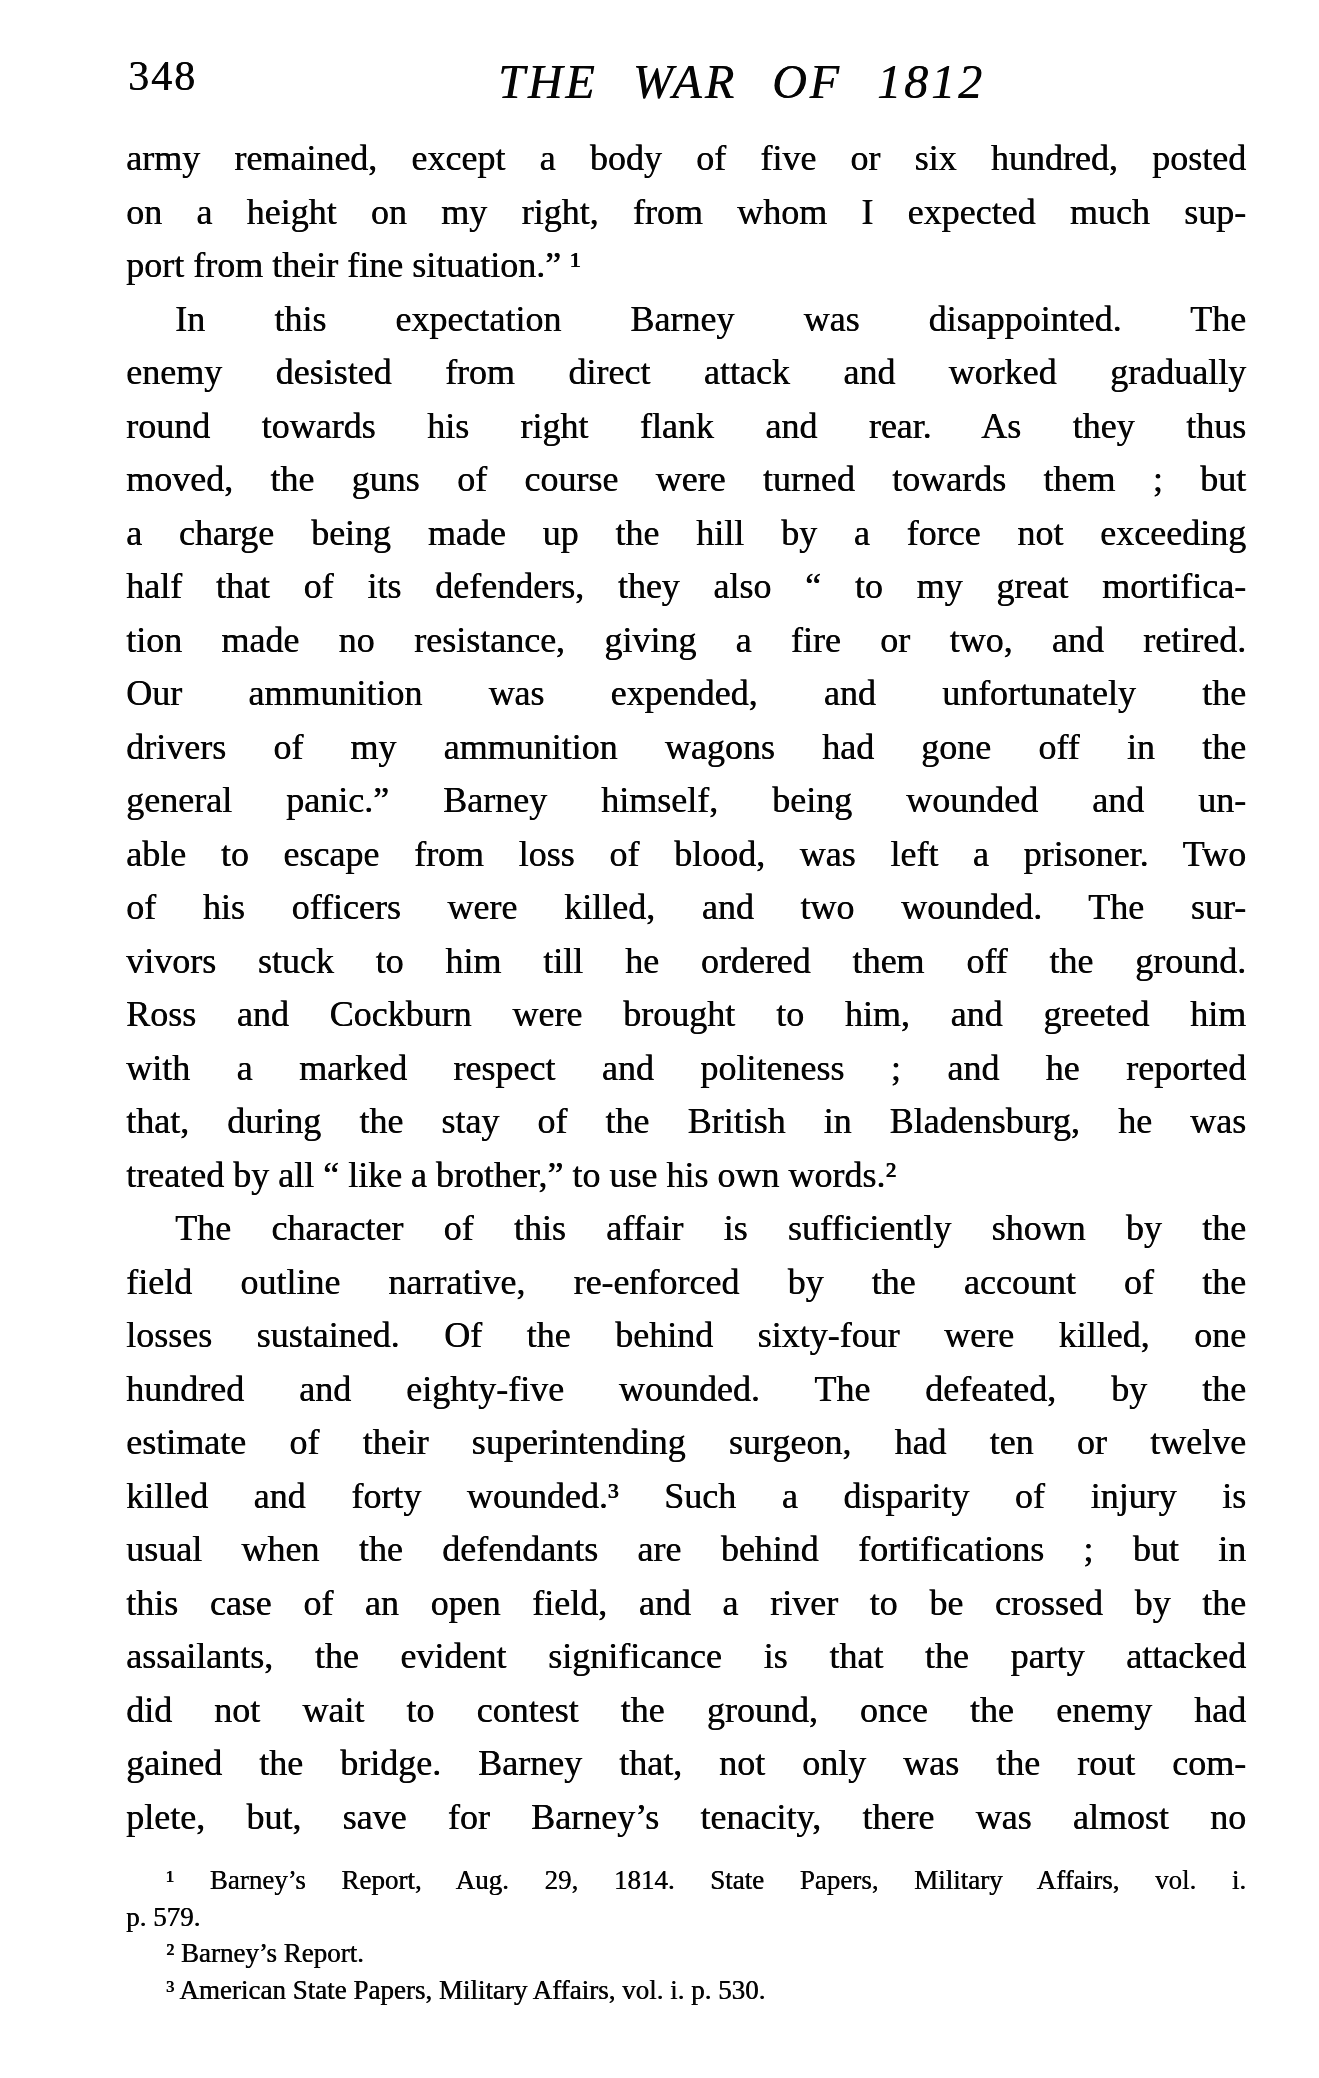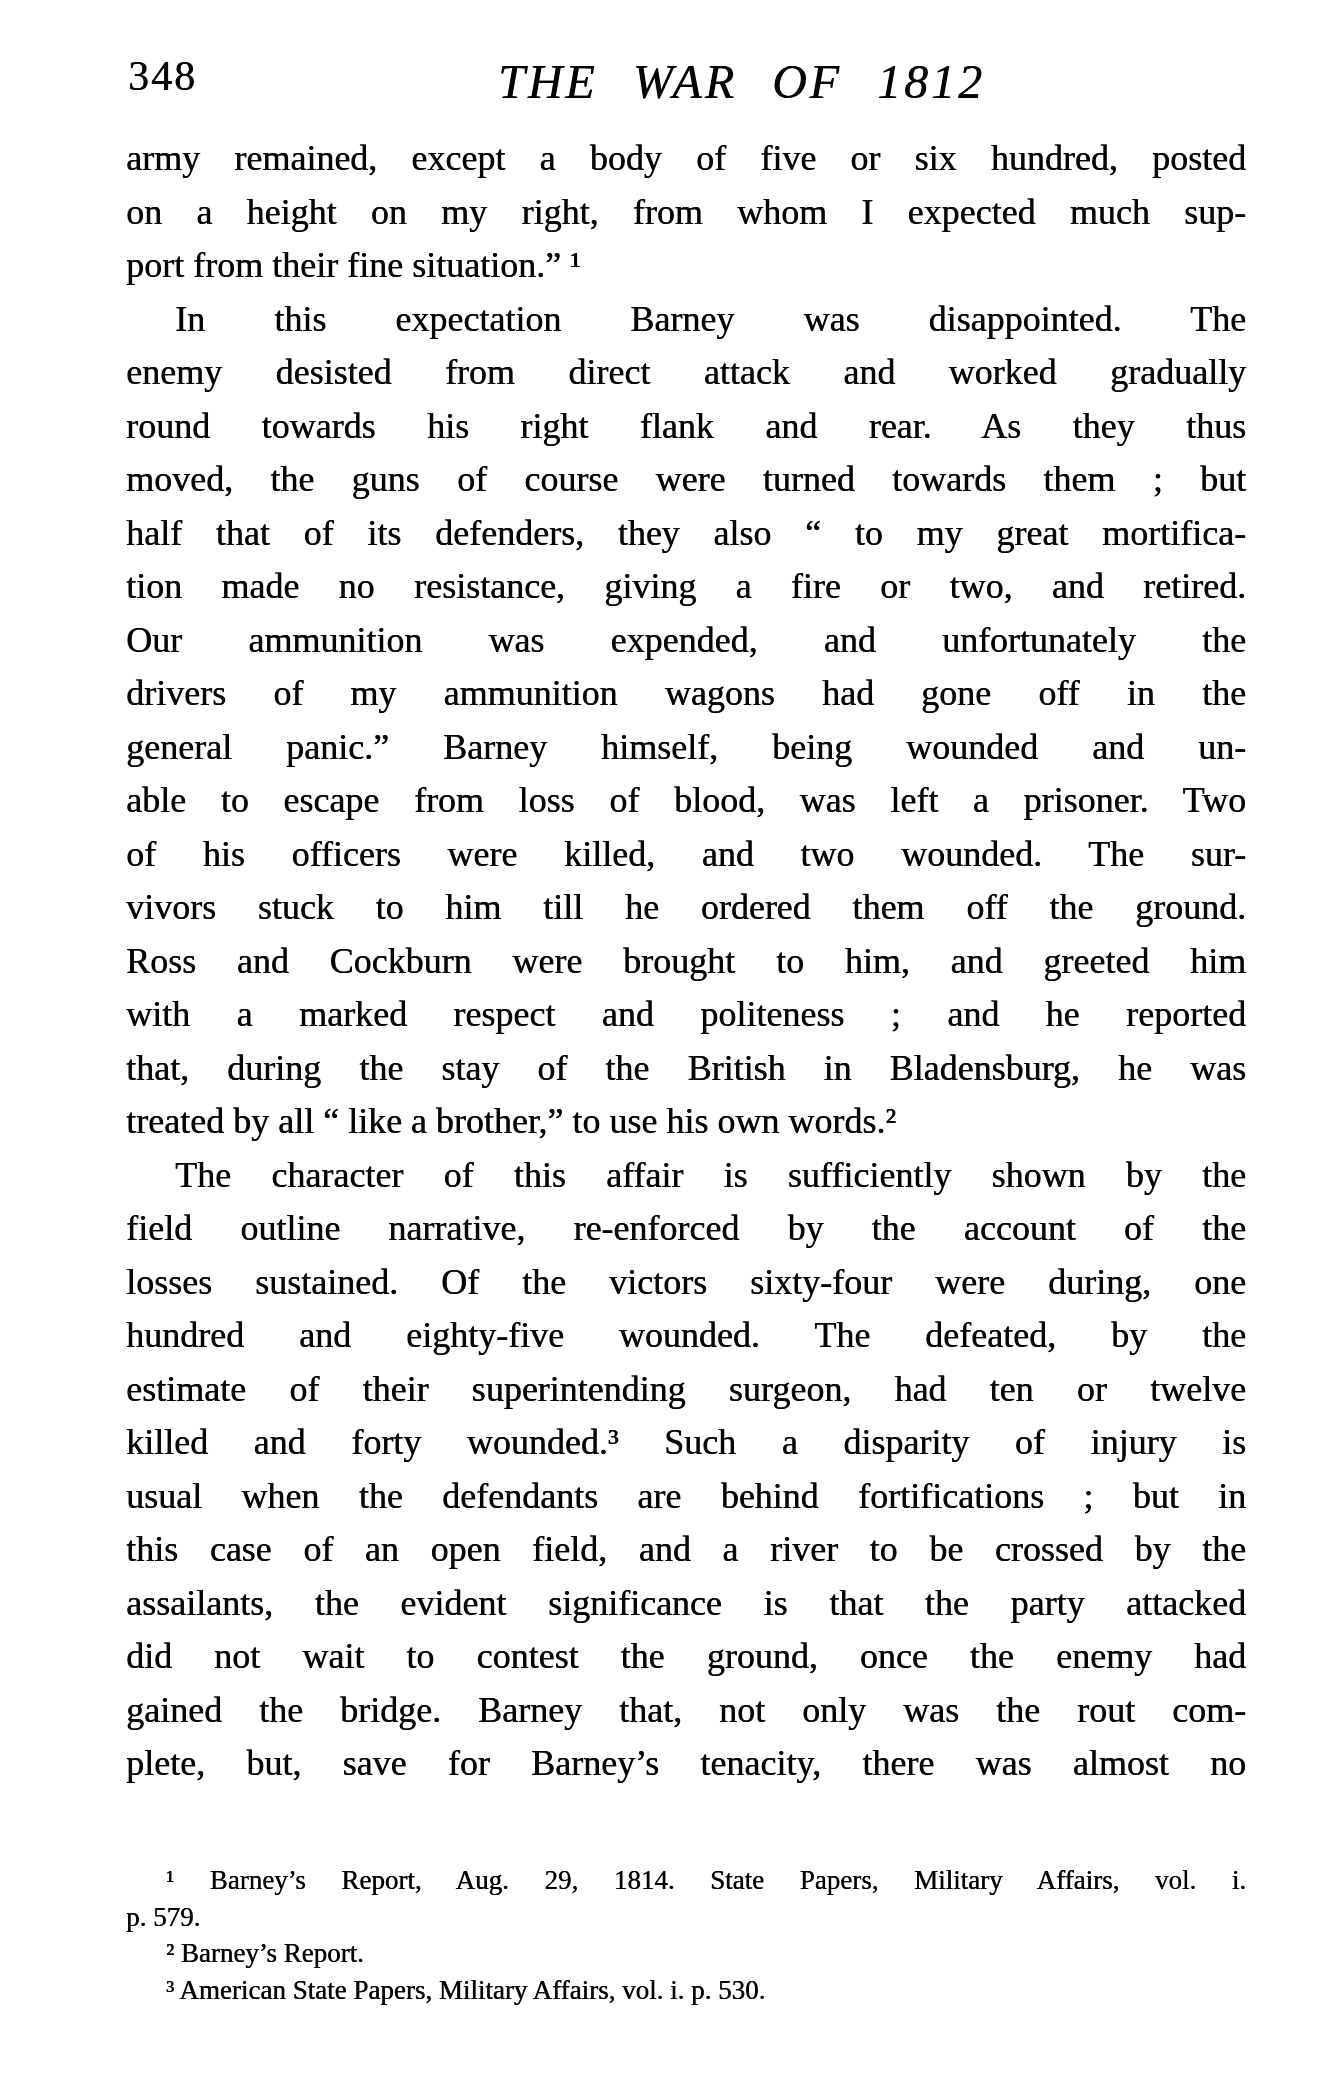--- a/index.html
+++ b/index.html
@@ -84,35 +84,36 @@
   </header>
 
   <main class="body-text">
       <div class="line">army remained, except a body of five or six hundred, posted</div>
       <div class="line">on a height on my right, from whom I expected much sup-</div>
       <div class="line last">port from their fine situation.” ¹</div>
       <div class="line indent">In this expectation Barney was disappointed. The</div>
       <div class="line">enemy desisted from direct attack and worked gradually</div>
       <div class="line">round towards his right flank and rear. As they thus</div>
       <div class="line">moved, the guns of course were turned towards them ; but</div>
+      <div class="line">a charge being made up the hill by a force not exceeding</div>
       <div class="line">half that of its defenders, they also “ to my great mortifica-</div>
       <div class="line">tion made no resistance, giving a fire or two, and retired.</div>
       <div class="line">Our ammunition was expended, and unfortunately the</div>
       <div class="line">drivers of my ammunition wagons had gone off in the</div>
       <div class="line">general panic.” Barney himself, being wounded and un-</div>
       <div class="line">able to escape from loss of blood, was left a prisoner. Two</div>
       <div class="line">of his officers were killed, and two wounded. The sur-</div>
       <div class="line">vivors stuck to him till he ordered them off the ground.</div>
       <div class="line">Ross and Cockburn were brought to him, and greeted him</div>
       <div class="line">with a marked respect and politeness ; and he reported</div>
       <div class="line">that, during the stay of the British in Bladensburg, he was</div>
       <div class="line last">treated by all “ like a brother,” to use his own words.²</div>
       <div class="line indent">The character of this affair is sufficiently shown by the</div>
       <div class="line">field outline narrative, re-enforced by the account of the</div>
-      <div class="line">losses sustained. Of the victors sixty-four were during, one</div>
+      <div class="line">losses sustained. Of the behind sixty-four were killed, one</div>
       <div class="line">hundred and eighty-five wounded. The defeated, by the</div>
       <div class="line">estimate of their superintending surgeon, had ten or twelve</div>
       <div class="line">killed and forty wounded.³ Such a disparity of injury is</div>
       <div class="line">usual when the defendants are behind fortifications ; but in</div>
       <div class="line">this case of an open field, and a river to be crossed by the</div>
       <div class="line">assailants, the evident significance is that the party attacked</div>
       <div class="line">did not wait to contest the ground, once the enemy had</div>
       <div class="line">gained the bridge. Barney that, not only was the rout com-</div>
       <div class="line">plete, but, save for Barney’s tenacity, there was almost no</div>
     </main>

